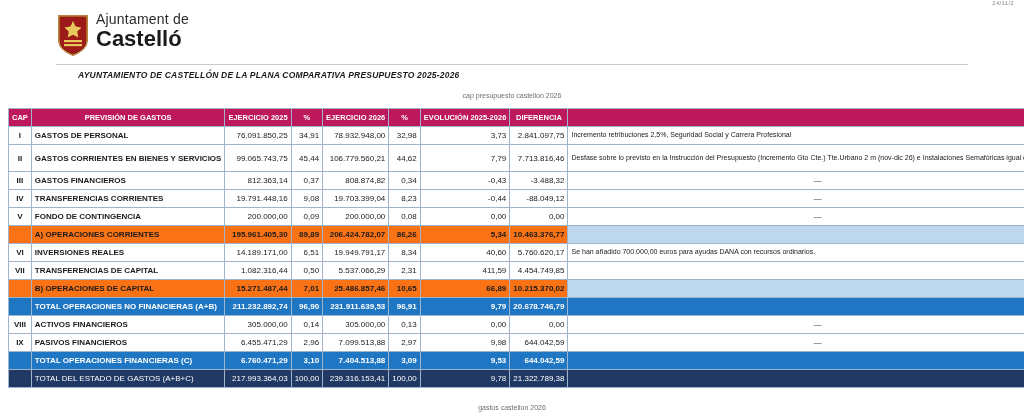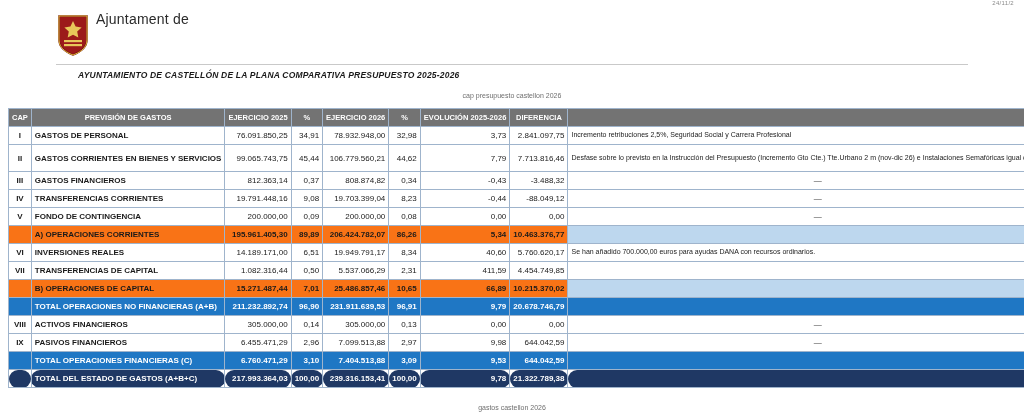--- a/index.html
+++ b/index.html
@@ -73,38 +73,38 @@
     font-size:8px;
   }
   table.budget th, table.budget td{
     border:1px solid #9fb4cc;
     padding:0 3px;
     height:17px;
     white-space:nowrap;
     overflow:hidden;
   }
   thead th{
-    background:#737373;color:#ffffff;
+    background:#be185d;color:#ffffff;
     font-size:7.5px;font-weight:bold;
     text-align:center;vertical-align:middle;
     height:26px;
     border:1px solid #1f3864;
     line-height:1.05;
   }
   td.cap{ text-align:center; font-weight:bold; font-size:8px;}
   td.concept{ text-align:left; font-weight:bold; font-size:8px; padding-left:5px;}
   td.num{ text-align:right; font-size:8px; padding-right:5px;}
   td.note{ text-align:left; font-size:7px; font-weight:normal; padding-left:4px; white-space:normal; line-height:1.15;}
   td.dash{ text-align:center; color:#333; font-size:8px;}
 
   tr.normal td{ background:#ffffff; }
   tr.sub td{ background:#f97316; font-weight:bold; }
   tr.total td{ background:#1f77c4; color:#ffffff; font-weight:bold; }
   tr.total td.note{ background:#1f77c4; }
-  tr.grand td{ background:#1f3864; color:#ffffff; font-weight:bold;border-radius:9px; }
+  tr.grand td{ background:#1f3864; color:#ffffff; font-weight:normal; }
   tr.grand td.note{ background:#1f3864; }
   tr.sub td.note{ background:#bdd7ee; font-weight:normal;}
   tr.tall td{ height:26px; }
 </style>
 </head>
 <body>
 
 <div class="page">
 
   <div class="corner-stamp">24/11/2</div>
@@ -116,20 +116,21 @@
         <path d="M3 4 h28 v24 c0 9 -9 13 -14 15 C12 41 3 37 3 28 Z" fill="#9c1a1a" stroke="#6d1010" stroke-width="1.5"></path>
         <path d="M3 4 h28 v24 c0 9 -9 13 -14 15 C12 41 3 37 3 28 Z" fill="none" stroke="#e2b93b" stroke-width="1"></path>
         <path d="M17 9 l2.6 5.6 6 .8 -4.4 4.2 1.1 6 -5.3-2.9 -5.3 2.9 1.1-6 -4.4-4.2 6-.8Z" fill="#e8c85a"></path>
         <rect x="8" y="28" width="18" height="2.2" fill="#e8c85a"></rect>
         <rect x="8" y="32" width="18" height="2.2" fill="#e8c85a"></rect>
       </svg>
     </div>
 
     <div class="logo-text">
       <div class="l1">Ajuntament de</div>
+      <div class="l2">Castelló</div>
     </div>
 
   </div>
 
   <div class="title-rule"></div>
   <div class="doc-title">AYUNTAMIENTO DE CASTELLÓN DE LA PLANA  COMPARATIVA PRESUPUESTO 2025-2026</div>
   <div class="sheet-name">cap presupuesto castellon 2026</div>
 
   <table class="budget">
     <thead>

